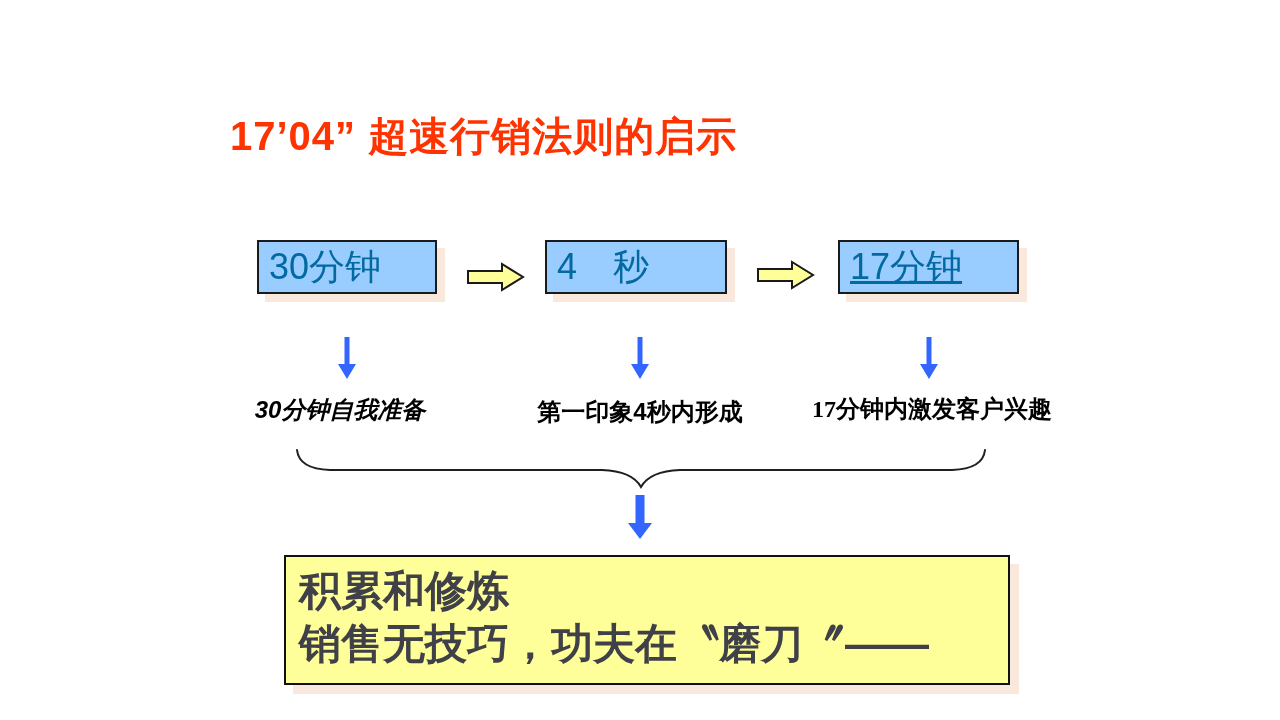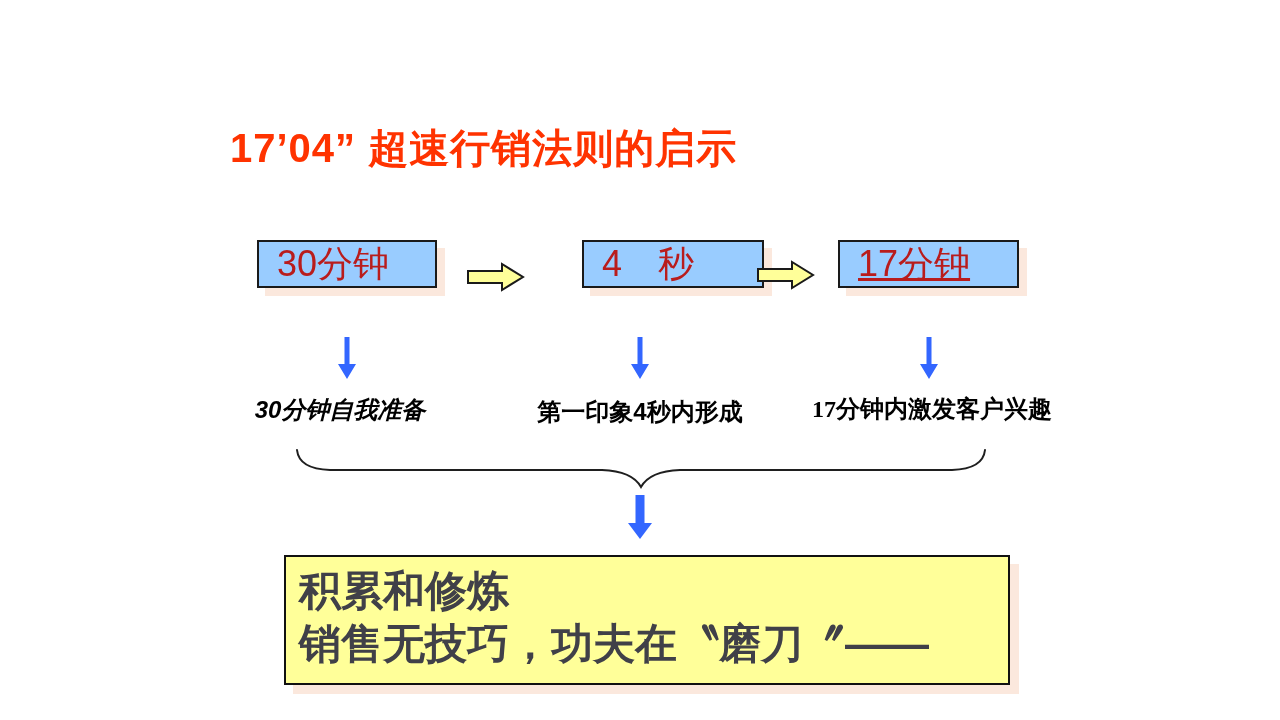--- a/index.html
+++ b/index.html
@@ -20,39 +20,38 @@
     left: 230px;
     top: 112px;
     width: 820px;
     height: 50px;
     font-size: 40px;
     line-height: 48px;
     font-weight: bold;
     letter-spacing: 1px;
     color: #ff3300;
     white-space: nowrap;
-    margin-top: 12px;
   }
   .step-box {
     position: absolute;
     top: 240px;
-    height: 48px;
+    height: 54px;
     box-sizing: border-box;
     background: #99ccff;
     border: 2px solid #1a1a1a;
     box-shadow: 8px 8px 0 #fbe8dd;
     display: flex;
     align-items: center;
-    padding-left: 18px;
+    padding-left: 10px;
     font-size: 36px;
-    color: #b91c1c;
+    color: #0369a1;
     white-space: nowrap;
   }
   .step-box.b1 { left: 257px; width: 180px; }
-  .step-box.b2 { left: 545px; width: 182px; margin-left: 37px; }
+  .step-box.b2 { left: 545px; width: 182px; }
   .step-box.b3 { left: 838px; width: 181px; text-decoration: underline; }
 
   .flow-arrow { position: absolute; top: 262px; width: 58px; height: 30px; }
   .flow-arrow.fa1 { left: 467px; }
   .flow-arrow.fa2 { left: 757px; top: 260px; }
 
   .down-arrow { position: absolute; top: 337px; width: 18px; height: 42px; }
   .down-arrow.da1 { left: 338px; }
   .down-arrow.da2 { left: 631px; }
   .down-arrow.da3 { left: 920px; }

